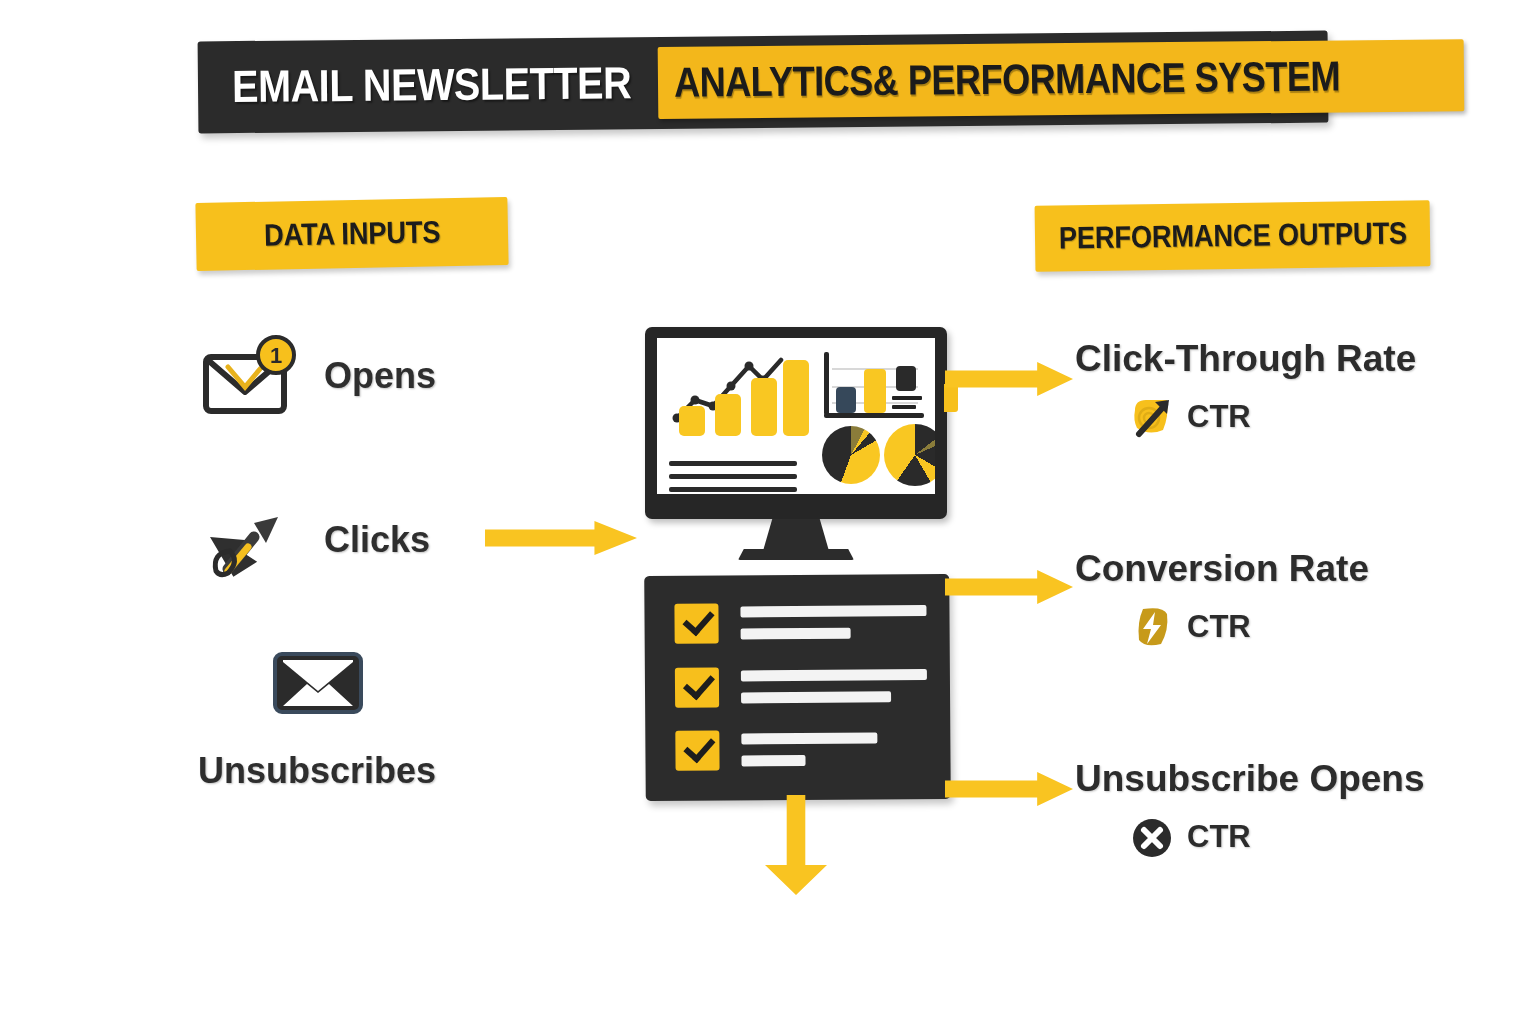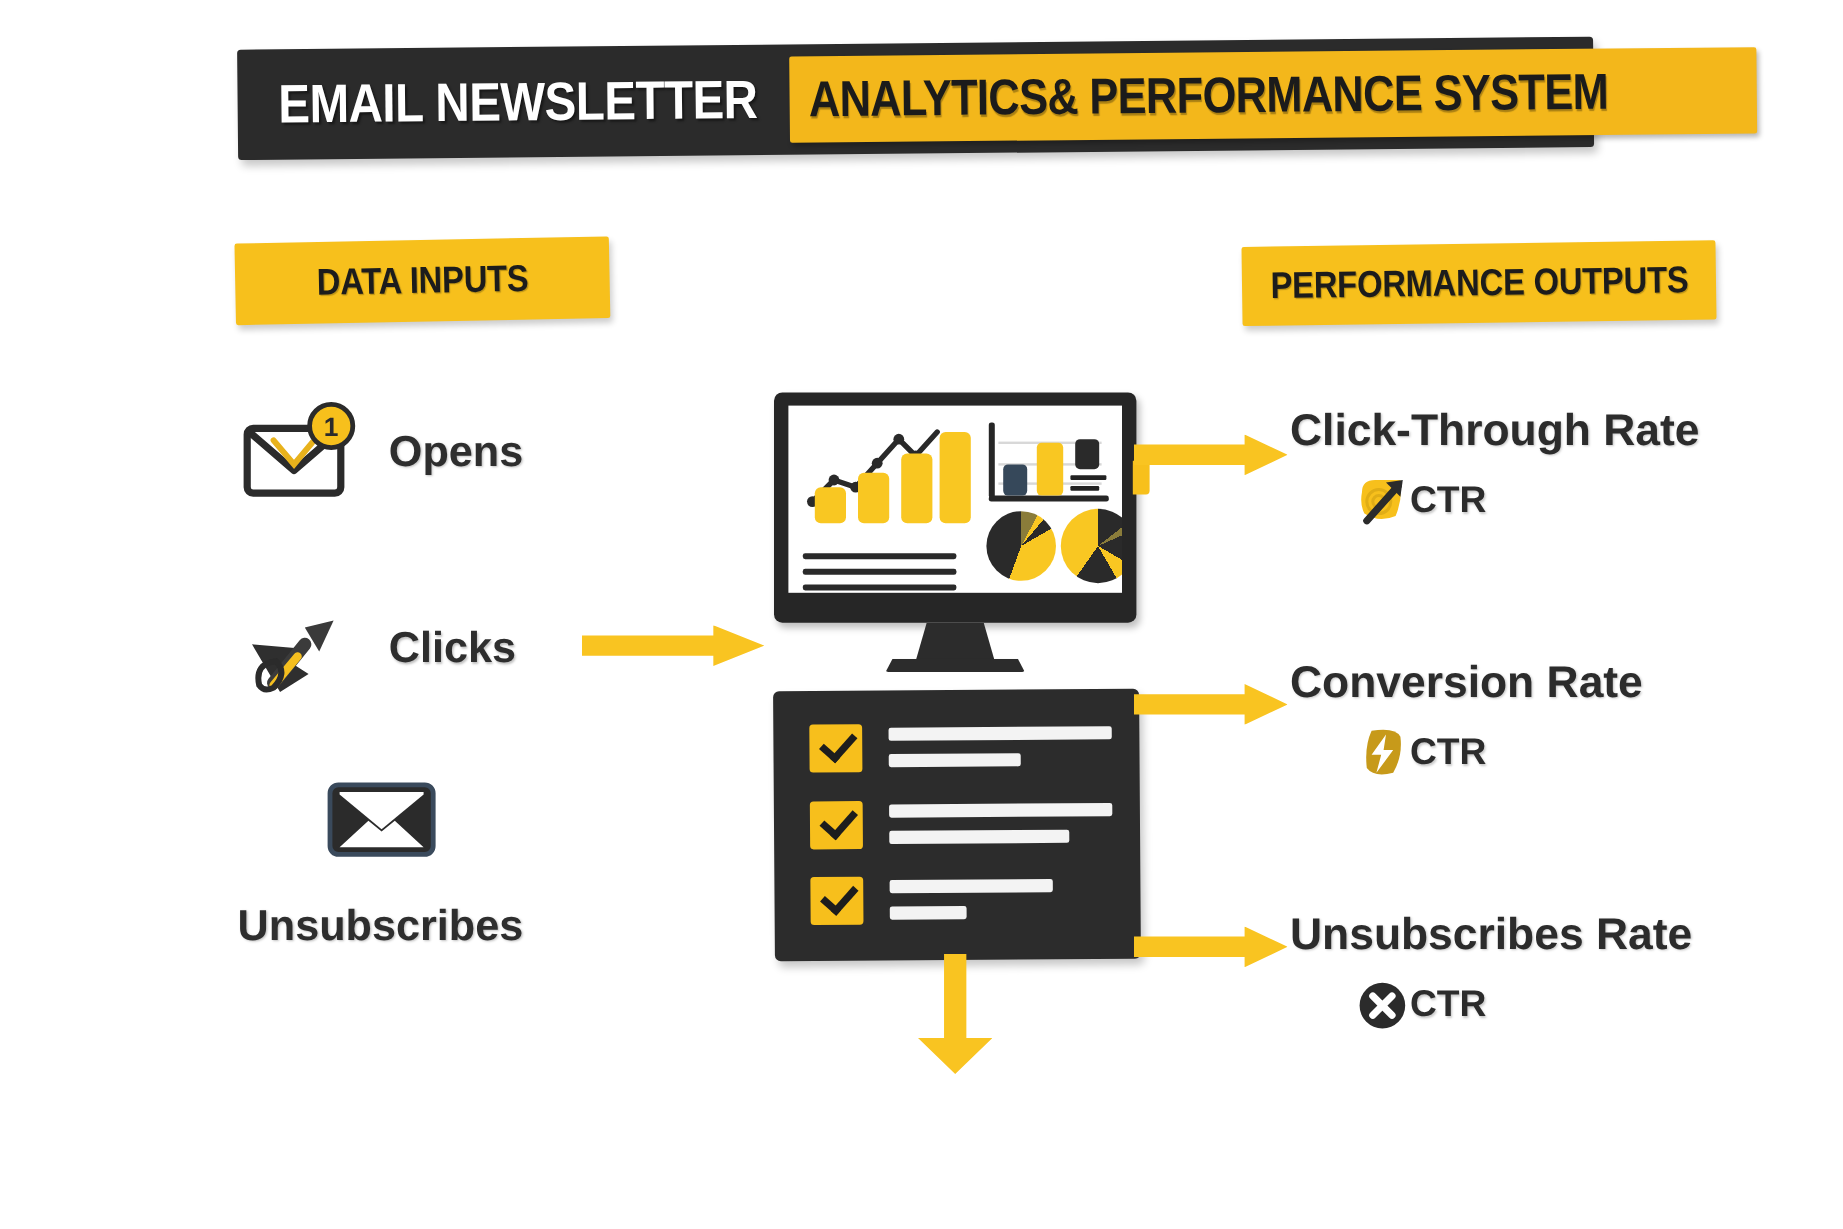--- a/index.html
+++ b/index.html
@@ -259,20 +259,21 @@
     font-family: "Liberation Sans Narrow", "Liberation Sans", sans-serif;
     font-weight: 700;
     font-size: 37px;
     color: #2c2c2c;
     white-space: nowrap;
     text-shadow: 1px 1px 2px rgba(0,0,0,0.22);
   }
   .output-sub {
     display: flex;
     align-items: center;
+    gap: 12px;
     margin-top: 14px;
     margin-left: 54px;
   }
   .output-metric {
     font-family: "Liberation Sans Narrow", "Liberation Sans", sans-serif;
     font-weight: 700;
     font-size: 31px;
     color: #2c2c2c;
     text-shadow: 1px 1px 2px rgba(0,0,0,0.22);
   }
@@ -442,21 +443,21 @@
         <svg width="46" height="46" viewBox="0 0 46 46">
           <path d="M14 5 Q34 2 38 10 Q40 26 32 40 Q16 44 10 36 Q8 18 14 5 Z" fill="#c79a1a"></path>
           <path d="M26 8 L14 25 L22 25 L18 40 L32 21 L24 21 Z" fill="#ffffff"></path>
         </svg>
       </div>
       <span class="output-metric">CTR</span>
     </div>
   </div>
 
   <div class="output-row" style="top:758px;">
-    <div class="output-title">Unsubscribes Rate</div>
+    <div class="output-title">Unsubscribe Opens</div>
     <div class="output-sub">
       <div class="metric-icon">
         <svg width="46" height="46" viewBox="0 0 46 46">
           <circle cx="23" cy="24" r="19" fill="#2b2b2b"></circle>
           <path d="M15 16 L31 32 M31 16 L15 32" stroke="#ffffff" stroke-width="6" stroke-linecap="round"></path>
         </svg>
       </div>
       <span class="output-metric">CTR</span>
     </div>
   </div>

